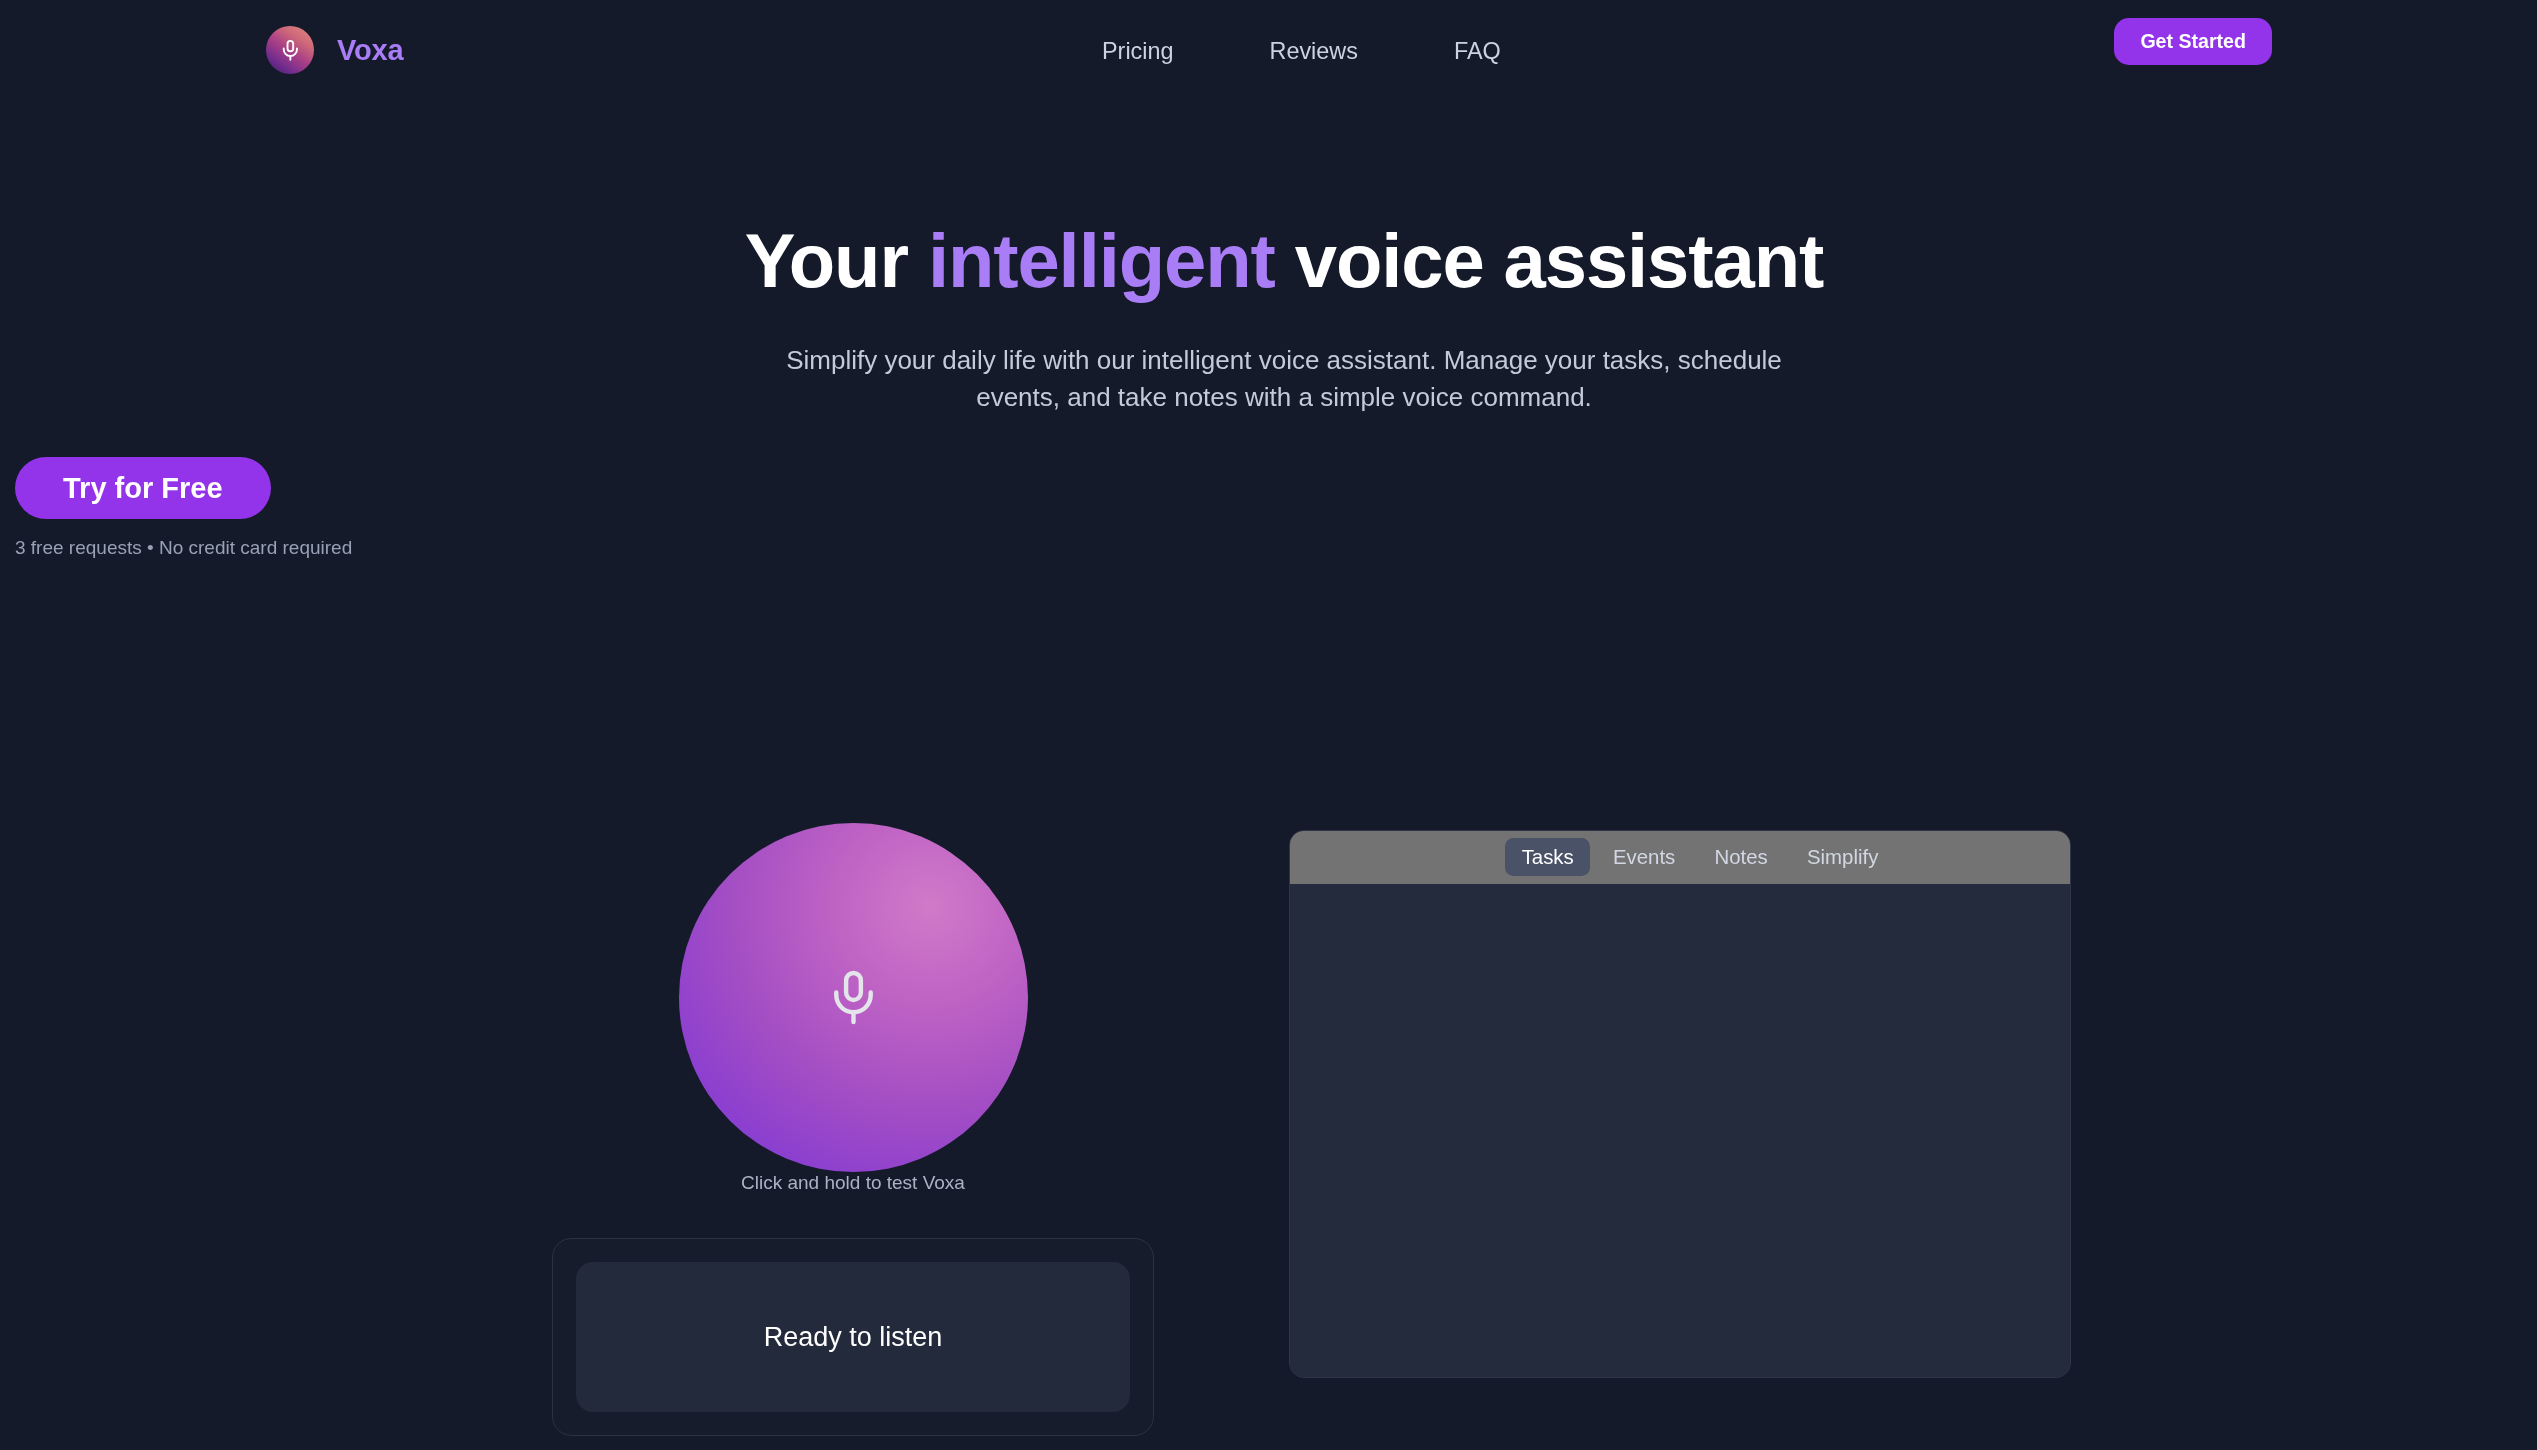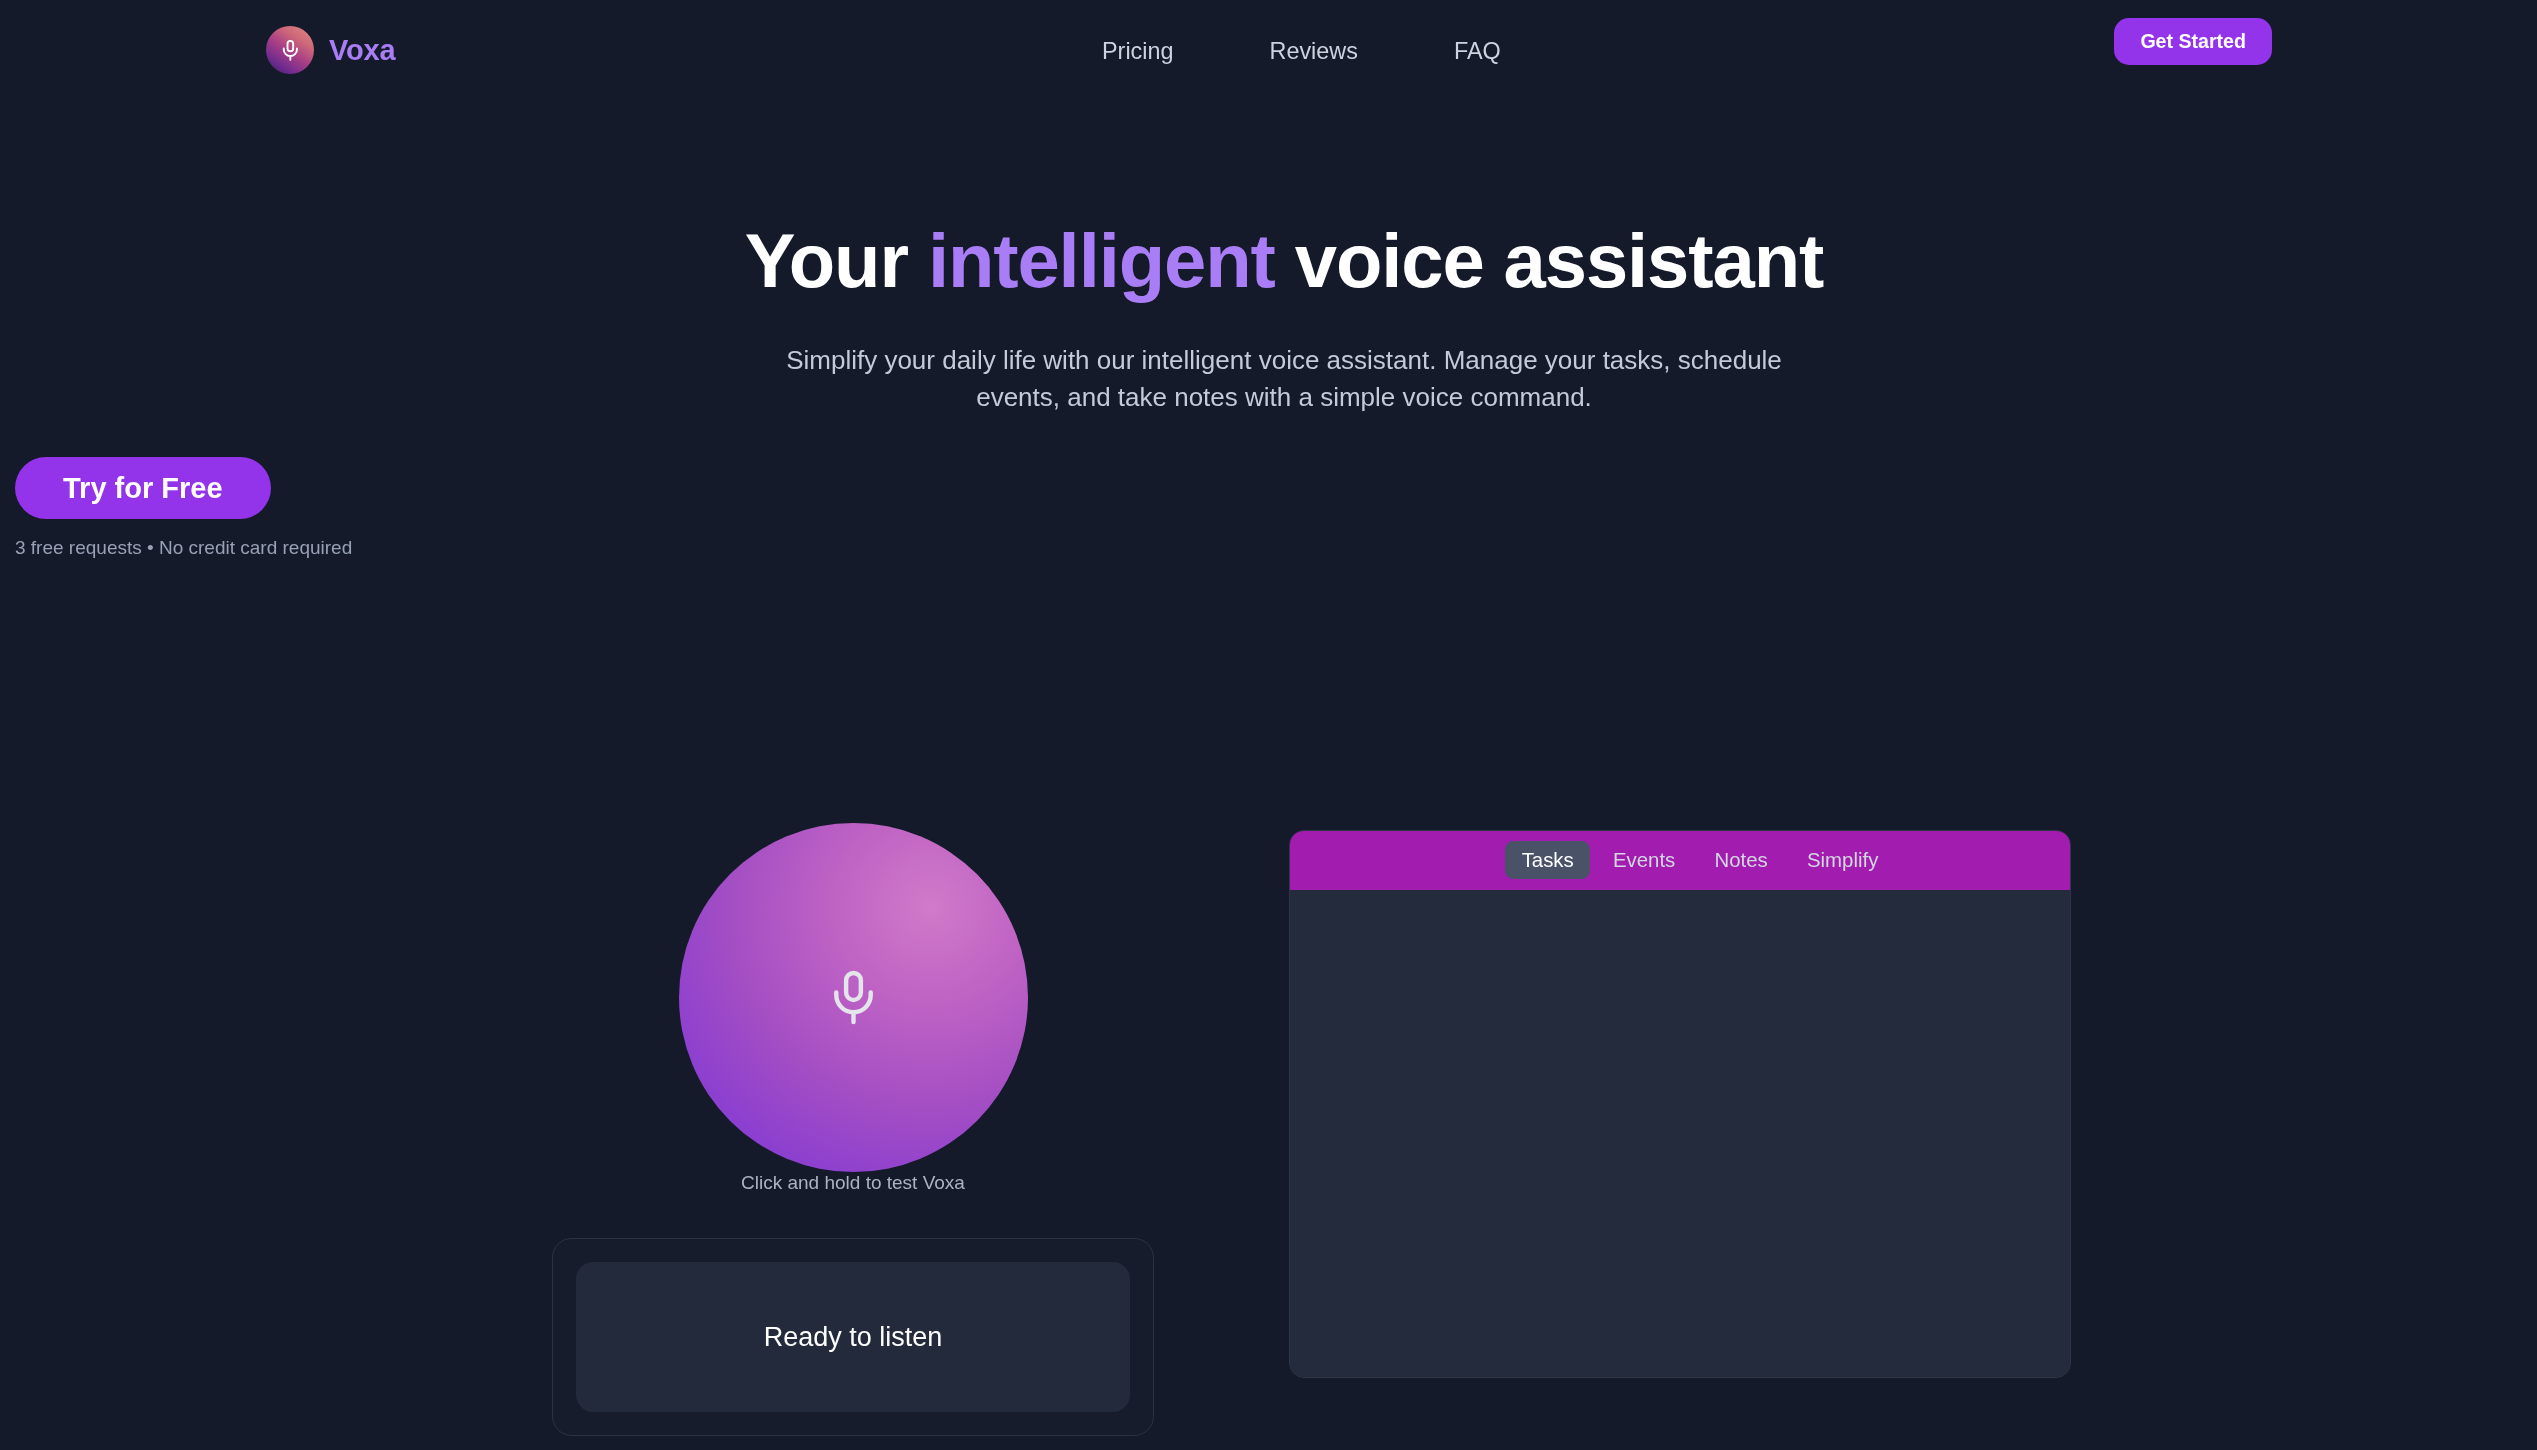--- a/index.html
+++ b/index.html
@@ -33,21 +33,21 @@
     display: flex;
     align-items: center;
   }
 
   .brand {
     position: absolute;
     left: 266px;
     top: 26px;
     display: flex;
     align-items: center;
-    gap: 15px;
+    gap: 23px;
     cursor: pointer;
   }
 
   .brand-logo {
     width: 48px;
     height: 48px;
     border-radius: 50%;
     background: linear-gradient(35deg, #2b2250 0%, #6d2a8e 22%, #a93f86 48%, #cf6a78 72%, #e08b84 100%);
     display: flex;
     align-items: center;
@@ -231,22 +231,22 @@
     height: 548px;
     background: #232b3d;
     border: 0.8px solid #2e3648;
     border-radius: 15px;
     overflow: hidden;
     display: flex;
     flex-direction: column;
   }
 
   .panel-tabs {
-    background: #a21caf;
-    height: 59px;
+    background: #737373;
+    height: 53px;
     display: flex;
     align-items: center;
     justify-content: center;
     gap: 6px;
     flex: none;
     padding-left: 40px;
   }
 
   .tab {
     font-size: 20.4px;

